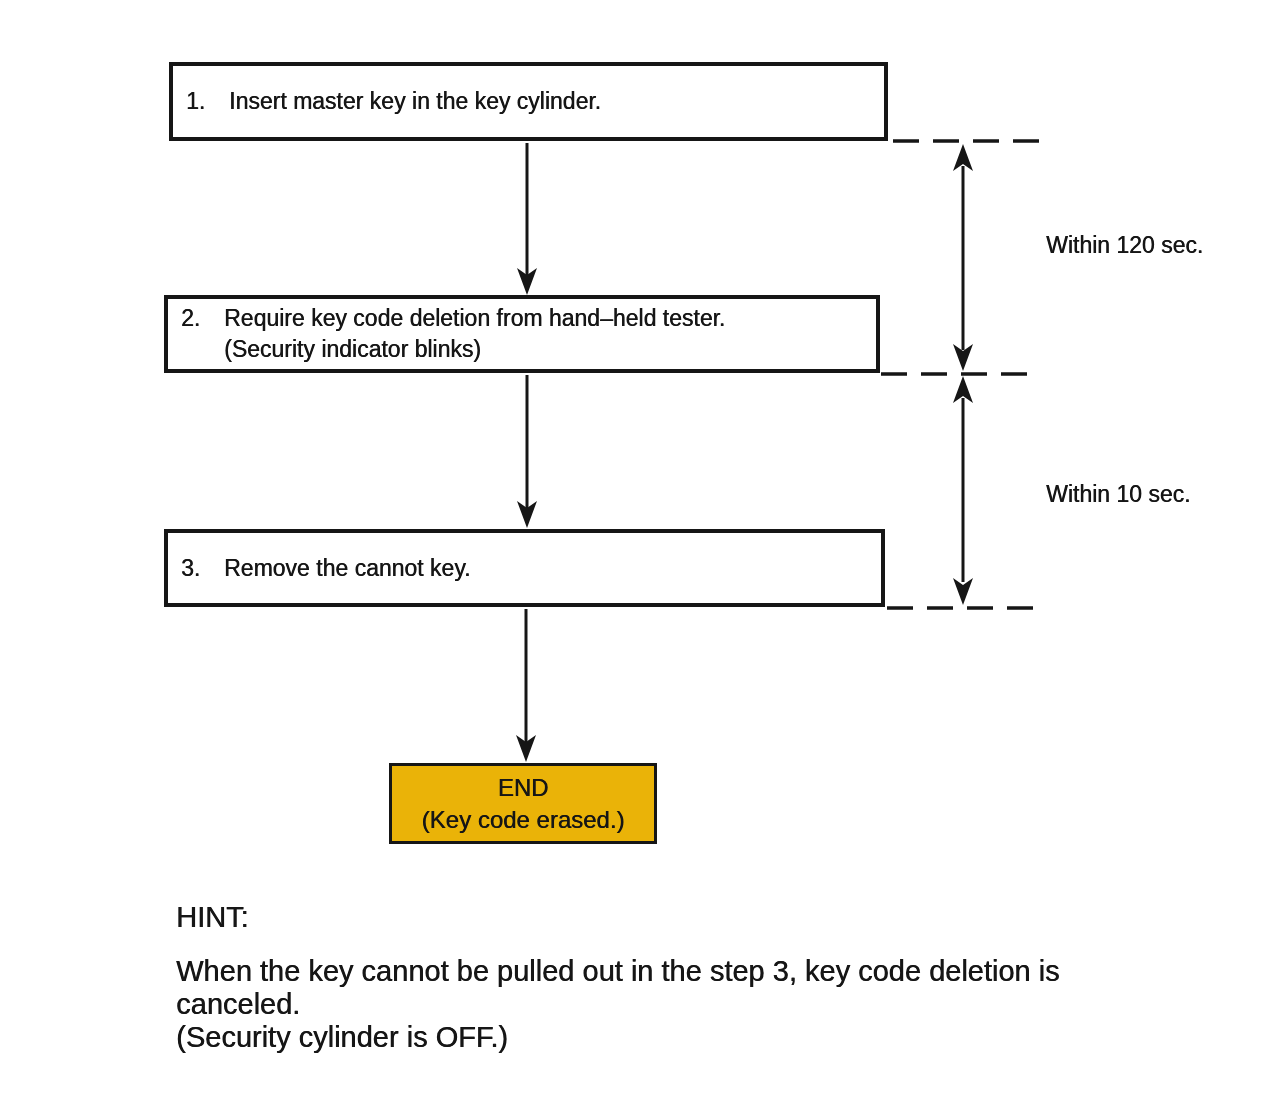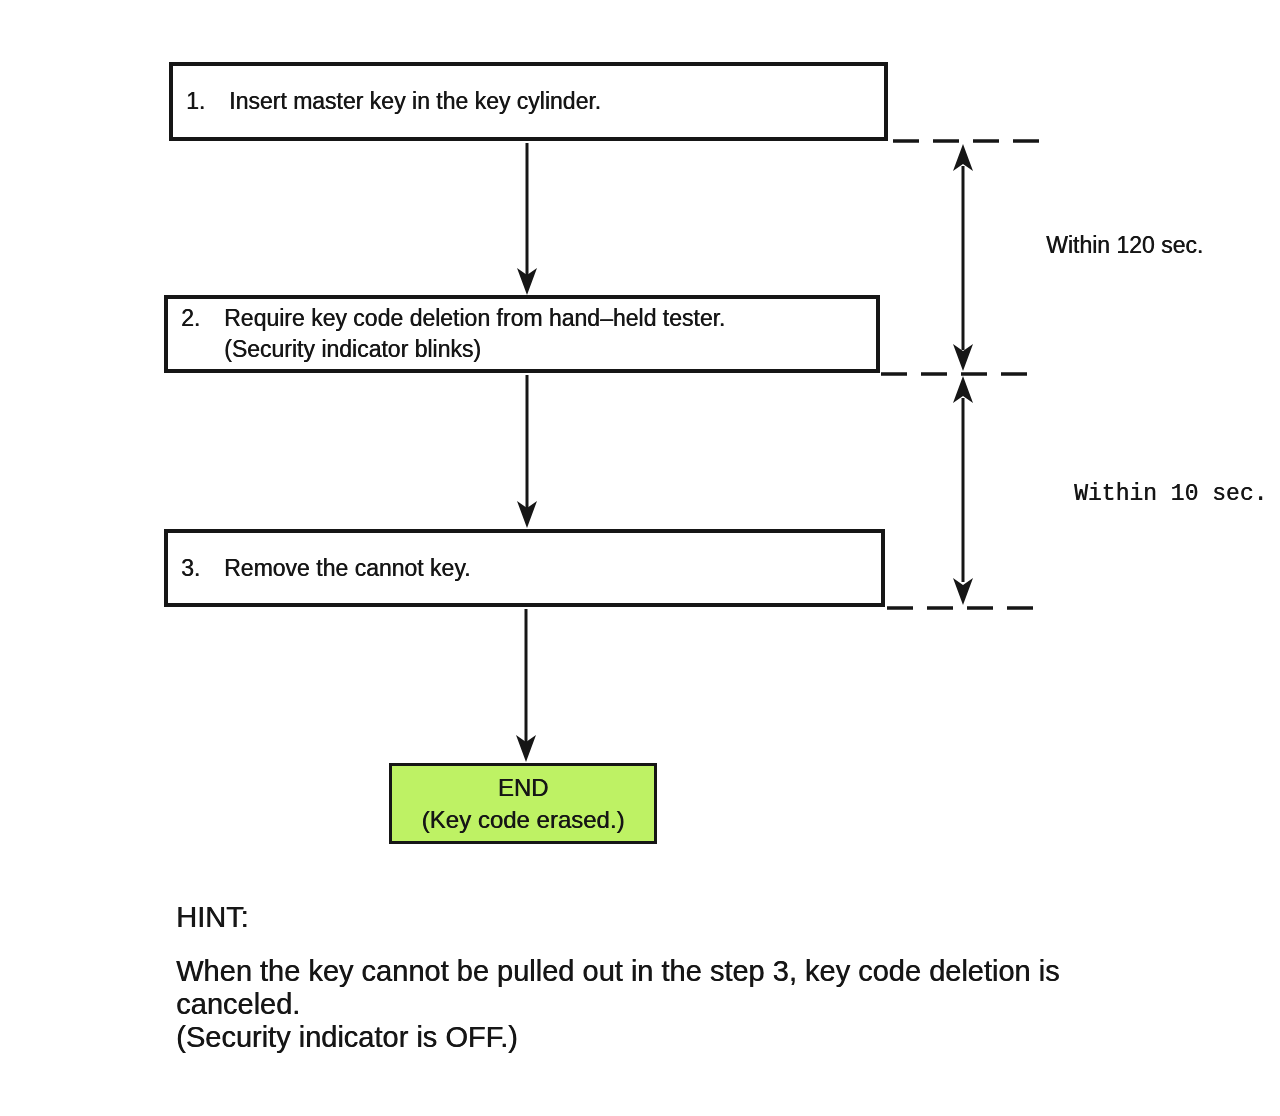--- a/index.html
+++ b/index.html
@@ -19,32 +19,32 @@
   }
   #step1 { left:169px; top:62px;  width:719px; height:79px; padding-left:13px; }
   #step2 { left:164px; top:295px; width:716px; height:78px; padding-left:13px; }
   #step3 { left:164px; top:529px; width:721px; height:78px; padding-left:13px; }
   .row { display:flex; }
   .num { width:43px; flex:0 0 auto; }
   .indent { padding-left:43px; }
 
   .box-end {
     position:absolute; left:389px; top:763px; width:268px; height:81px;
-    background:#bef264; border:3px solid #161616;
+    background:#eab308; border:3px solid #161616;
     display:flex; flex-direction:column; align-items:center; justify-content:center;
     font-size:24px; line-height:32px; text-align:center;
     text-shadow:0.5px 0 0 currentColor;
   }
 
   .timing {
     position:absolute; font-size:23px; white-space:nowrap;
     text-shadow:0.5px 0 0 currentColor;
   }
   #timing1 { left:1046px; top:232px; }
-  #timing2 { left:1074px; top:481px;font-family:Liberation Mono, monospace; }
+  #timing2 { left:1046px; top:481px; }
 
   .hint-heading {
     position:absolute; left:176px; top:901px; font-size:29px;
     text-shadow:0.5px 0 0 currentColor;
   }
   .hint-body {
     position:absolute; left:176px; top:955px; width:1010px;
     font-size:29px; line-height:33px; margin:0;
     text-shadow:0.5px 0 0 currentColor;
   }
@@ -103,15 +103,15 @@
 
   <div class="box-end">
     <div>END</div>
     <div>(Key code erased.)</div>
   </div>
 
   <div class="timing" id="timing1">Within 120 sec.</div>
   <div class="timing" id="timing2">Within 10 sec.</div>
 
   <div class="hint-heading">HINT:</div>
-  <p class="hint-body"><span>When the key cannot be pulled out in the step 3, key code deletion is canceled.</span><br><span>(Security indicator is OFF.)</span></p>
+  <p class="hint-body"><span>When the key cannot be pulled out in the step 3, key code deletion is canceled.</span><br><span>(Security cylinder is OFF.)</span></p>
 
 </div>
 
 </body></html>

